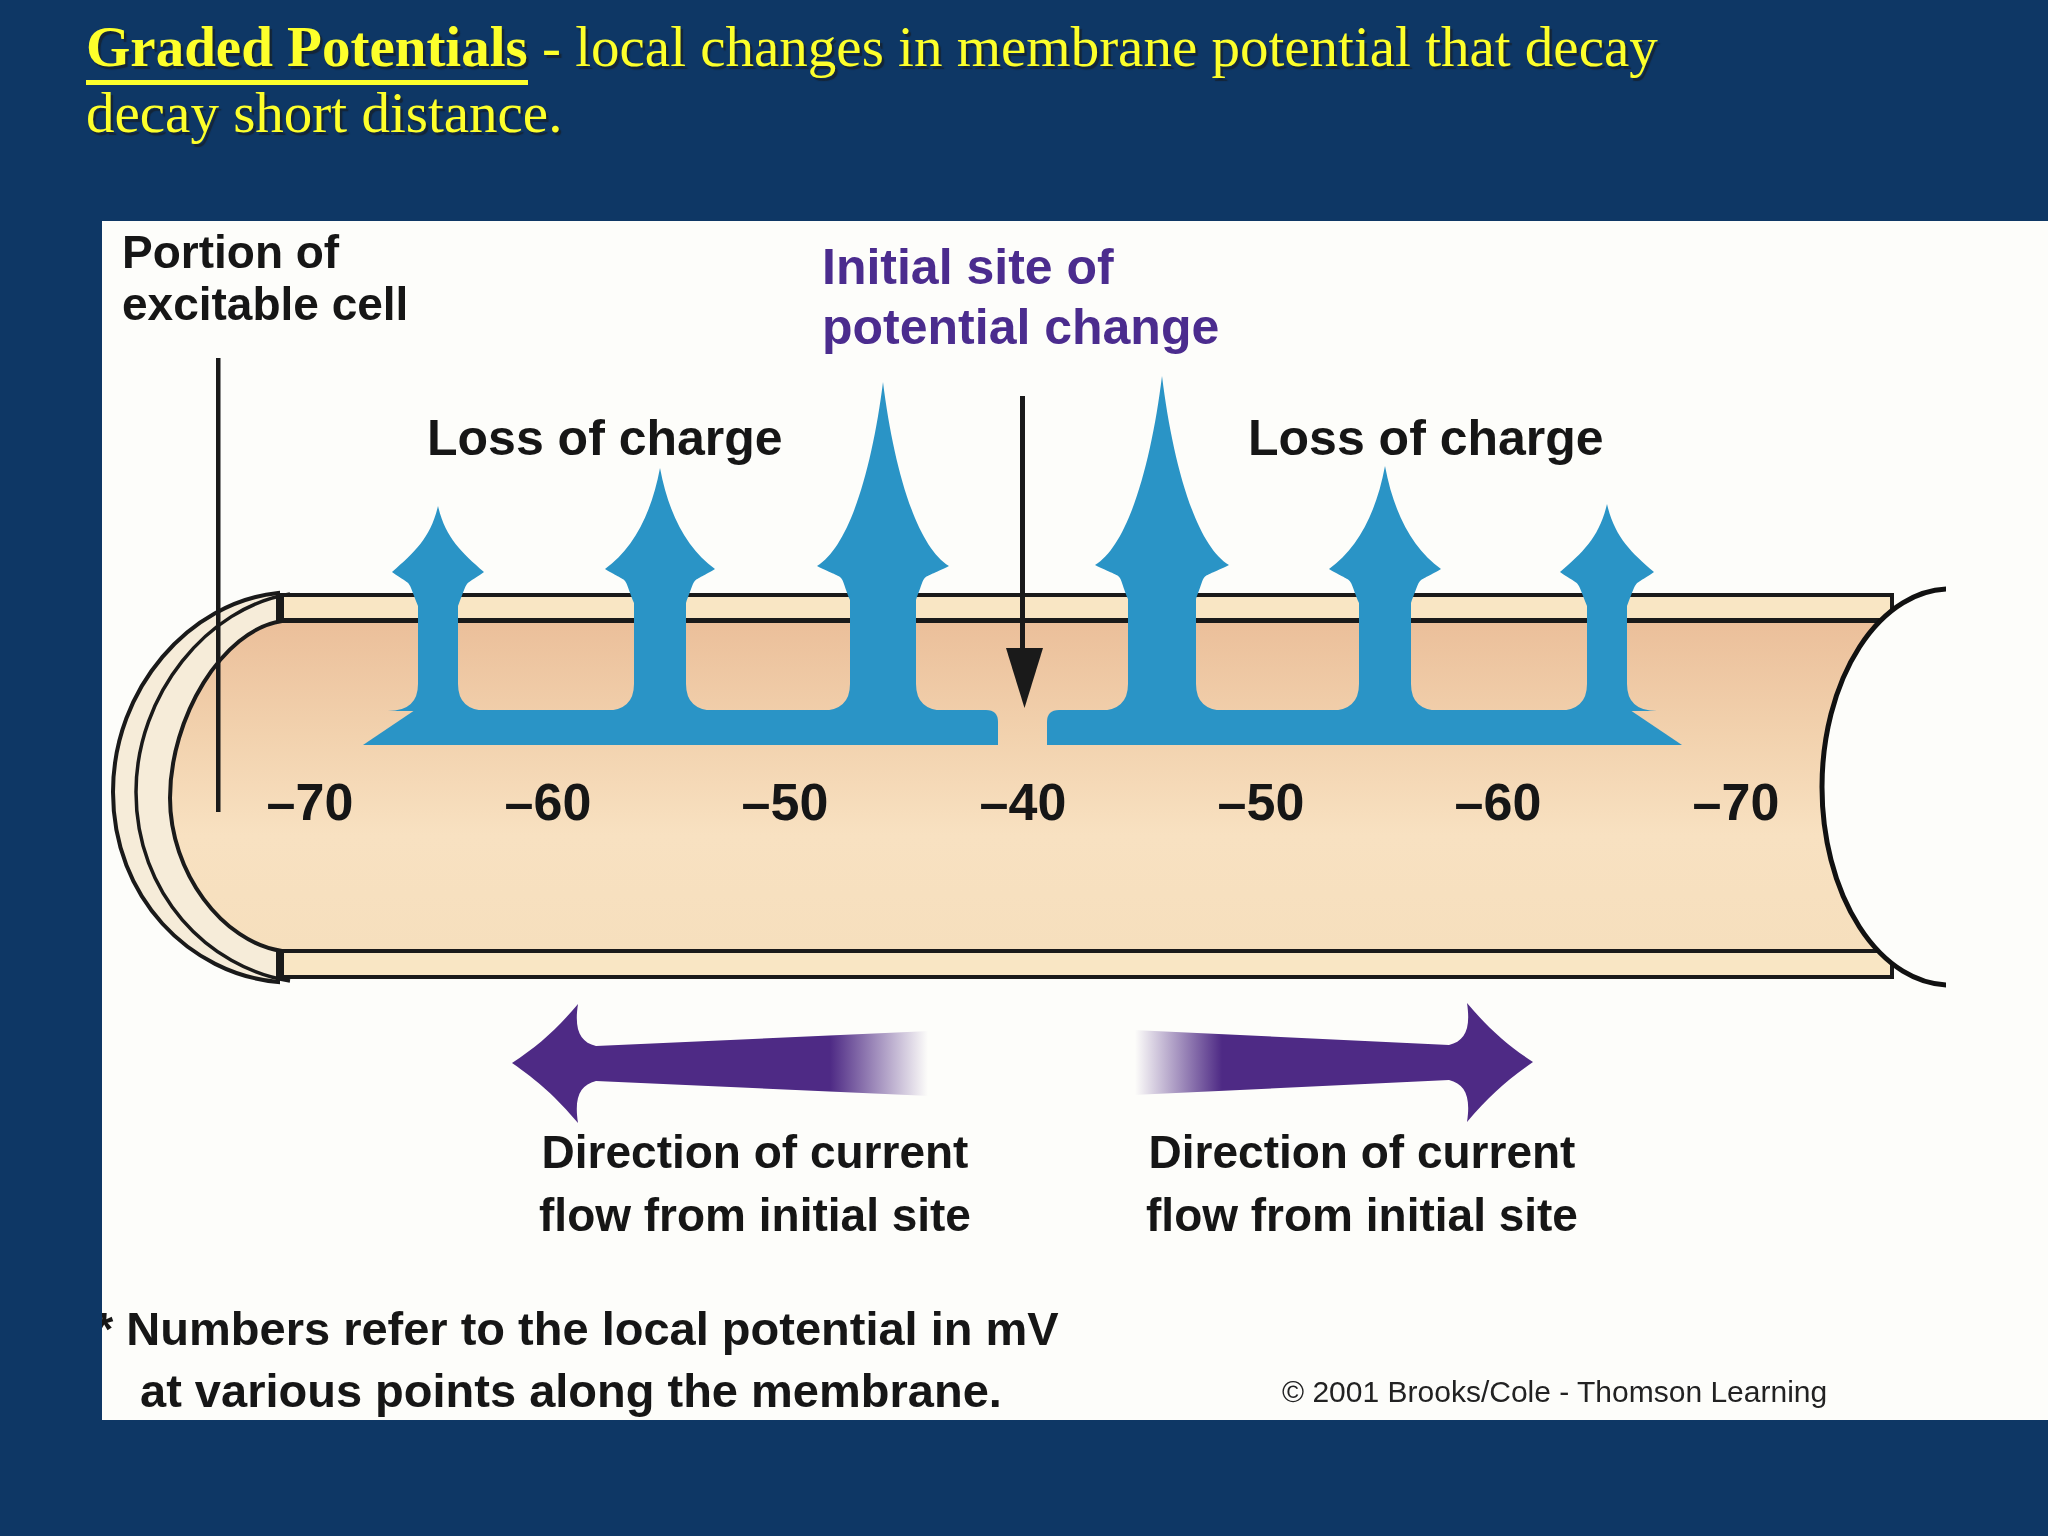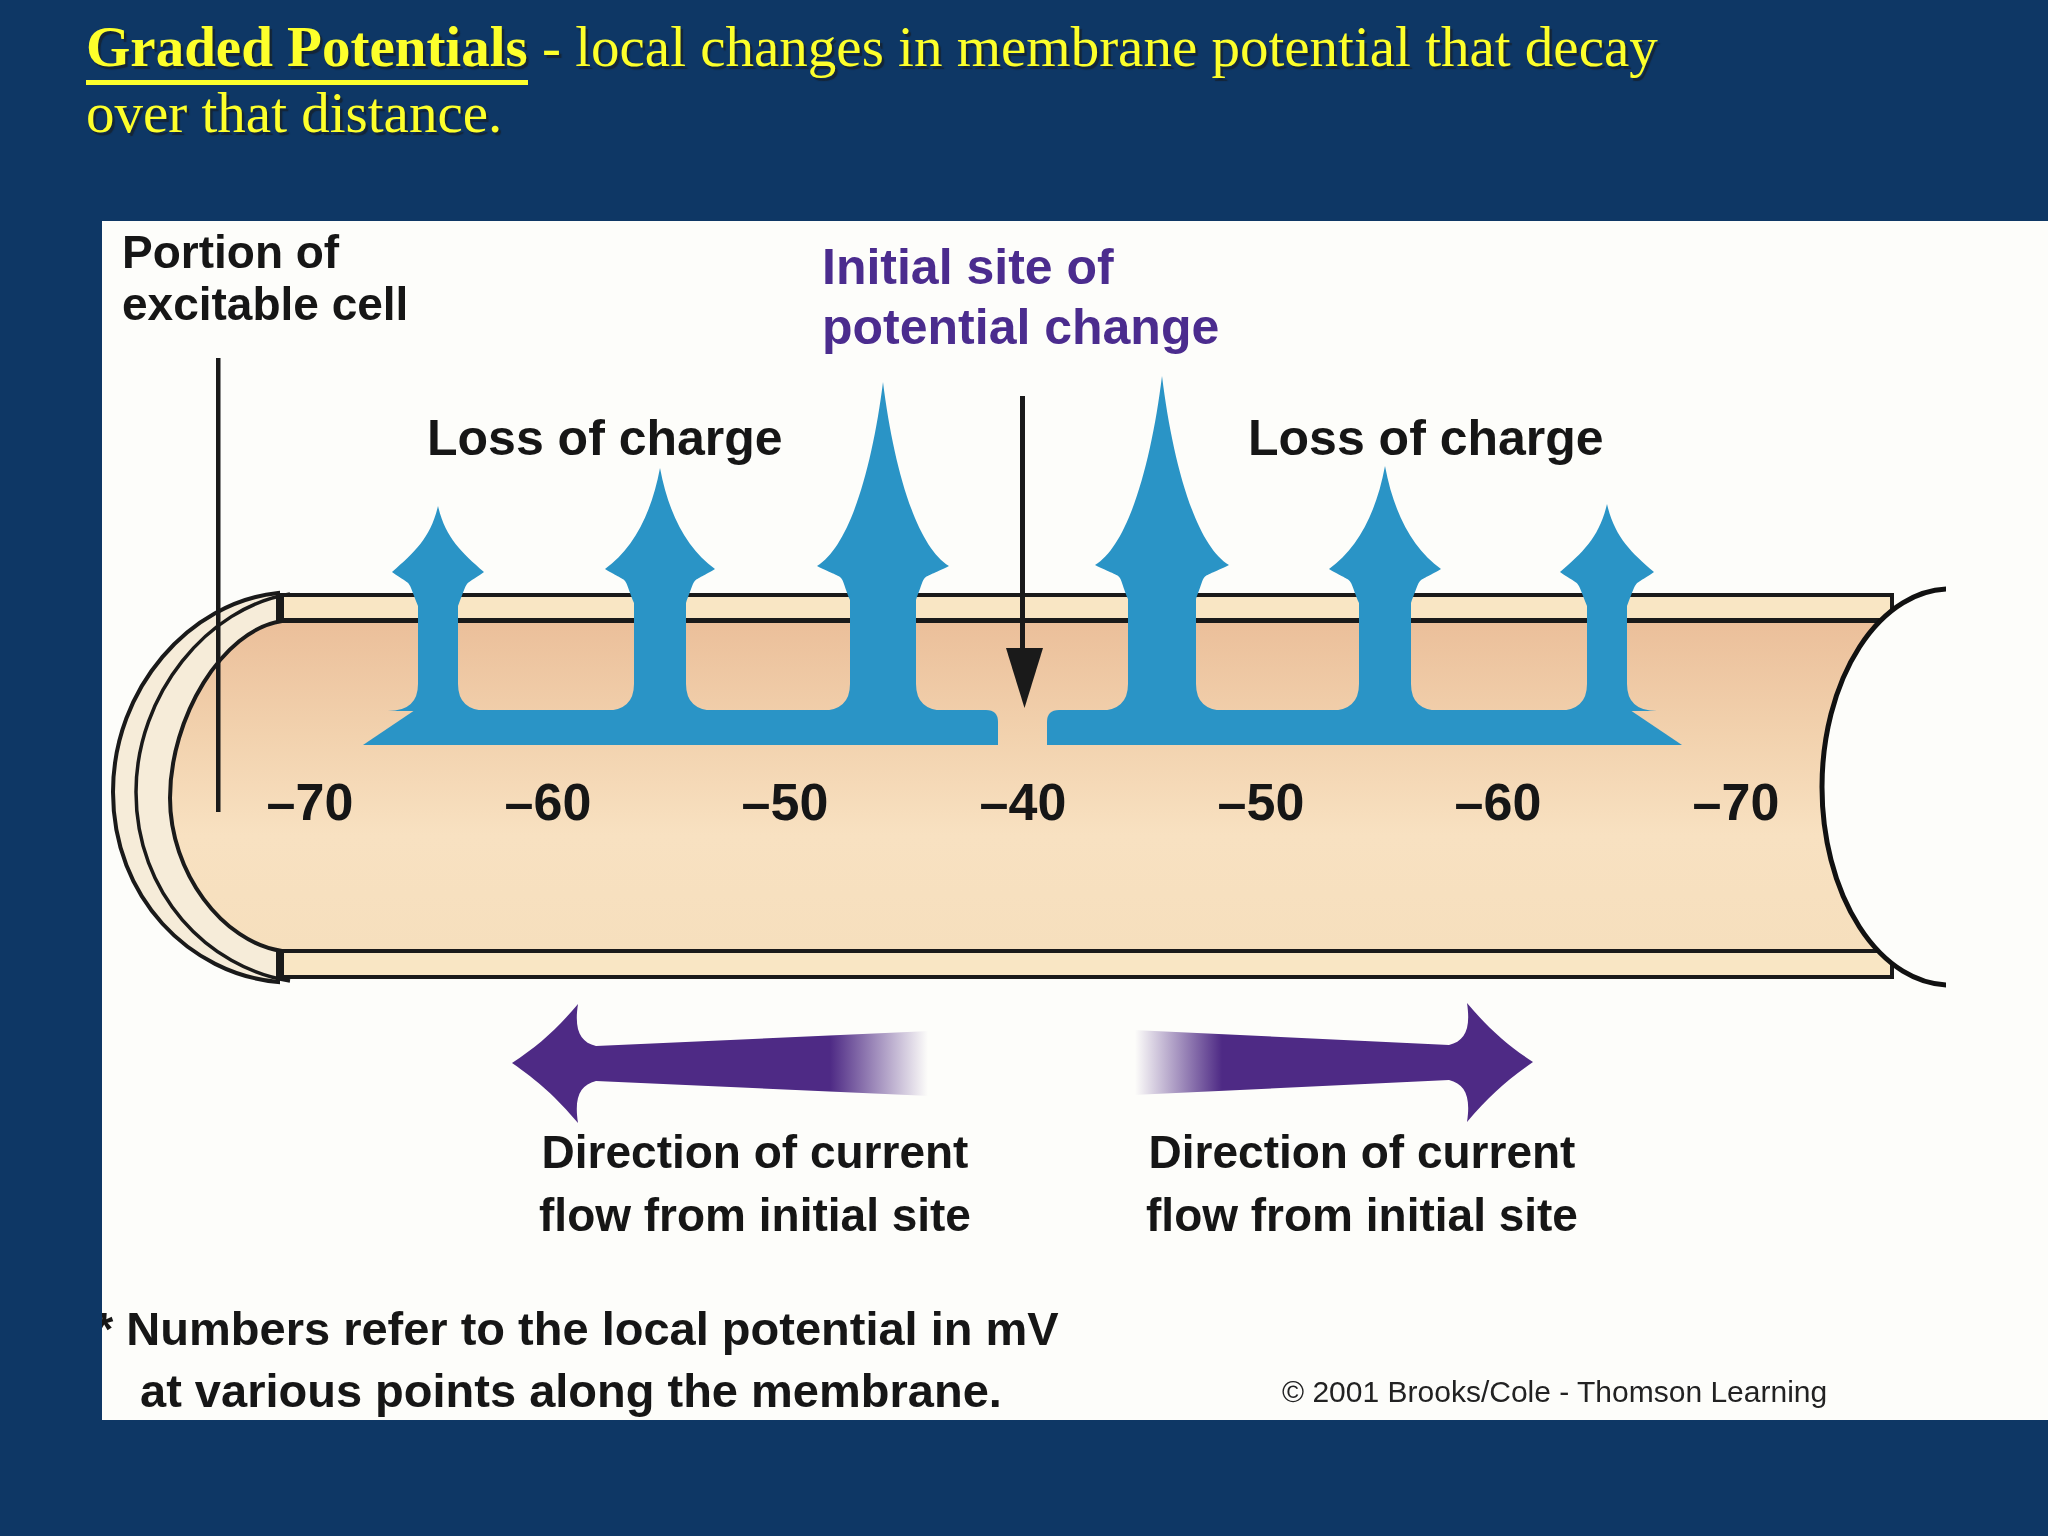--- a/index.html
+++ b/index.html
@@ -28,21 +28,21 @@
     background:#fdfdfa;
   }
   .panel svg{display:block;}
   text{font-family:"Liberation Sans", sans-serif;}
 </style>
 </head>
 <body>
 
 <div class="slide-title">
   <span class="term">Graded Potentials</span><span> - local changes in membrane potential that decay</span><br>
-  <span>over that distance.</span>
+  <span>decay short distance.</span>
 </div>
 
 <div class="panel">
 <svg width="1844" height="1199" viewBox="102 221 1844 1199">
   <defs>
     <linearGradient id="cyto" x1="0" y1="0" x2="0" y2="1">
       <stop offset="0" stop-color="#ebbf9a"></stop>
       <stop offset="0.35" stop-color="#f2d2ae"></stop>
       <stop offset="0.65" stop-color="#f8e1c1"></stop>
       <stop offset="1" stop-color="#f6dfbd"></stop>

